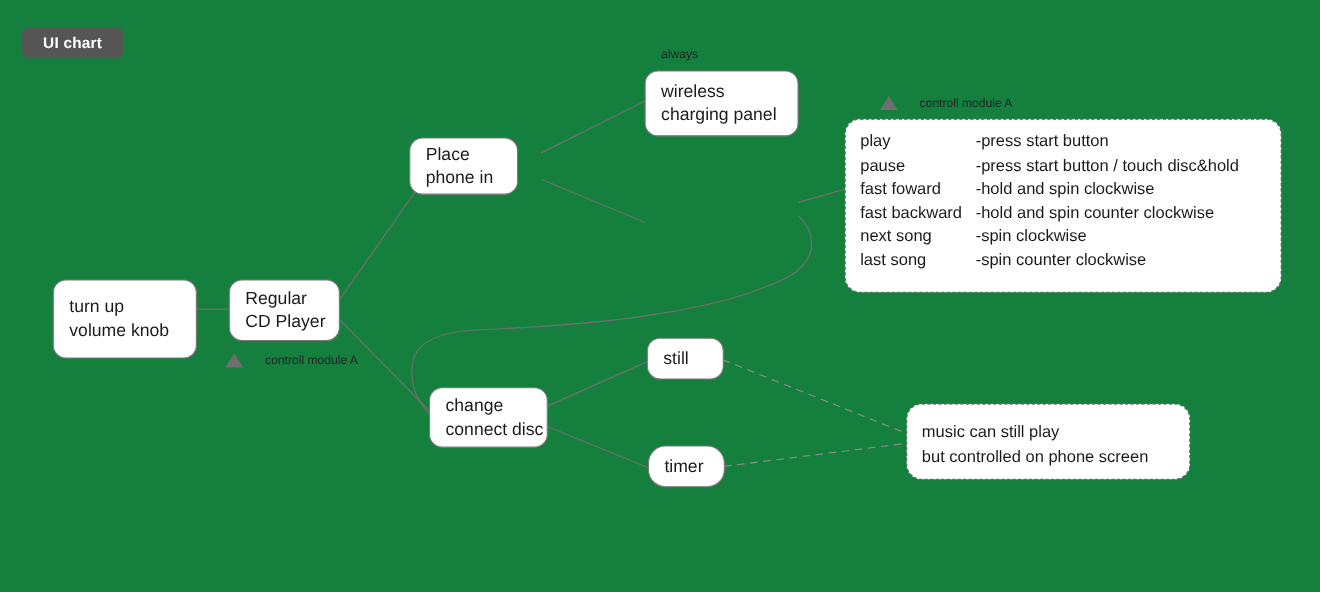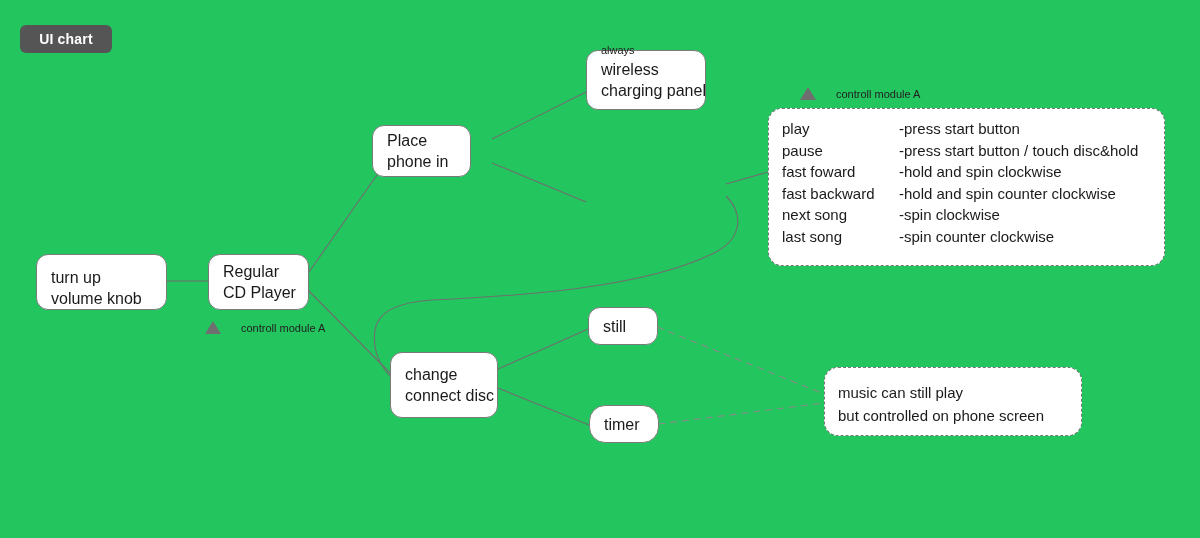--- a/index.html
+++ b/index.html
@@ -8,21 +8,21 @@
     background: #ffffff;
   }
   body {
     font-family: "Liberation Sans", sans-serif;
     -webkit-font-smoothing: antialiased;
   }
   #canvas {
     position: relative;
     width: 1200px;
     height: 538px;
-    background: #22c55e;
+    background: #15803d;
     overflow: hidden;
   }
   #edges {
     position: absolute;
     left: 0;
     top: 0;
     width: 1200px;
     height: 538px;
     pointer-events: none;
   }
@@ -75,21 +75,21 @@
     border-radius: 14px;
     background: #ffffff;
   }
 
   
   .cm-list {
     position: absolute;
     left: 782px;
     top: 118px;
     display: flex;
-    gap: 12px;
+    gap: 0px;
     font-size: 15px;
     line-height: 21.5px;
     color: #1a1a1a;
   }
   .cm-col-actions { width: 105px; }
   .cm-col-desc { width: auto; }
   .cm-row { white-space: nowrap; }
 
   
   .note-text {
@@ -161,42 +161,42 @@
       <line x1="658" y1="424" x2="824" y2="403"></line>
     </g>
   </svg>
 
   <div class="badge">UI chart</div>
 
   <div class="dashed-box" style="left:768px; top:108px; width:397px; height:158px;"></div>
 
   <div class="dashed-box" style="left:824px; top:367px; width:258px; height:69px;"></div>
 
-  <div class="node" style="left:36px; top:254px; width:131px; height:56px;justify-content:flex-end;">
+  <div class="node" style="left:48px; top:254px; width:131px; height:72px;">
     <span class="ln">turn up</span>
     <span class="ln">volume knob</span>
   </div>
 
   <div class="node" style="left:208px; top:254px; width:101px; height:56px;">
     <span class="ln">Regular</span>
     <span class="ln">CD Player</span>
   </div>
 
   <div class="node" style="left:372px; top:125px; width:99px; height:52px;">
     <span class="ln">Place</span>
     <span class="ln">phone in</span>
   </div>
 
-  <div class="node" style="left:586px; top:50px; width:120px; height:60px;">
+  <div class="node" style="left:586px; top:64px; width:140px; height:60px;">
     <span class="ln">wireless</span>
     <span class="ln">charging panel</span>
   </div>
 
 
-  <div class="node" style="left:390px; top:352px; width:108px; height:66px;">
+  <div class="node" style="left:390px; top:352px; width:108px; height:55px;">
     <span class="ln">change</span>
     <span class="ln">connect disc</span>
   </div>
 
   <div class="node node-small" style="left:588px; top:307px; width:70px; height:38px;">
     <span class="ln">still</span>
   </div>
 
   <div class="node node-small" style="left:589px; top:405px; width:70px; height:38px;border-radius:16px;">
     <span class="ln">timer</span>

